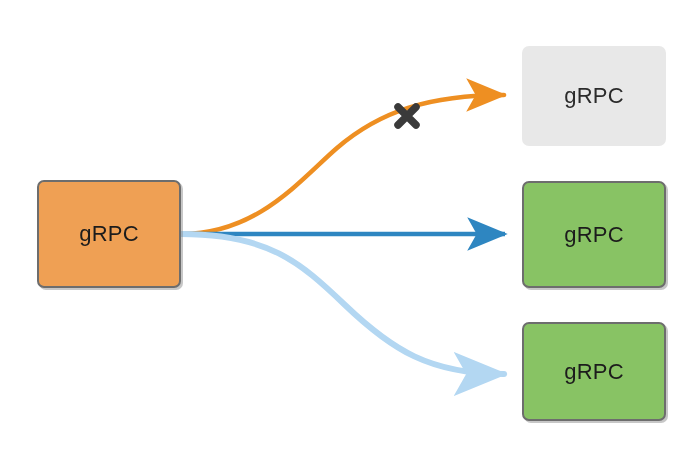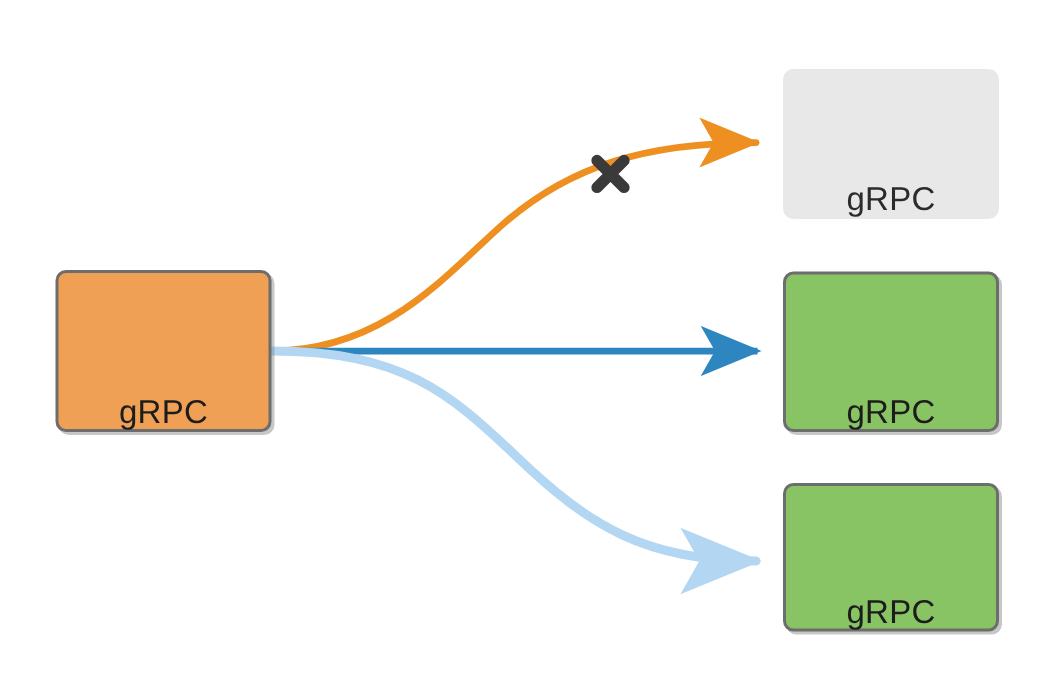--- a/index.html
+++ b/index.html
@@ -22,21 +22,21 @@
     position: absolute;
     left: 0;
     top: 0;
     width: 697px;
     height: 457px;
   }
   .node {
     position: absolute;
     box-sizing: border-box;
     display: flex;
-    align-items: flex-end;
+    align-items: center;
     justify-content: center;
     border-radius: 7px;
     font-size: 22px;
     letter-spacing: 0.2px;
     color: #1c1c1c;
     z-index: 3;
   }
   .node-label {
     pointer-events: none;
     line-height: 1;

